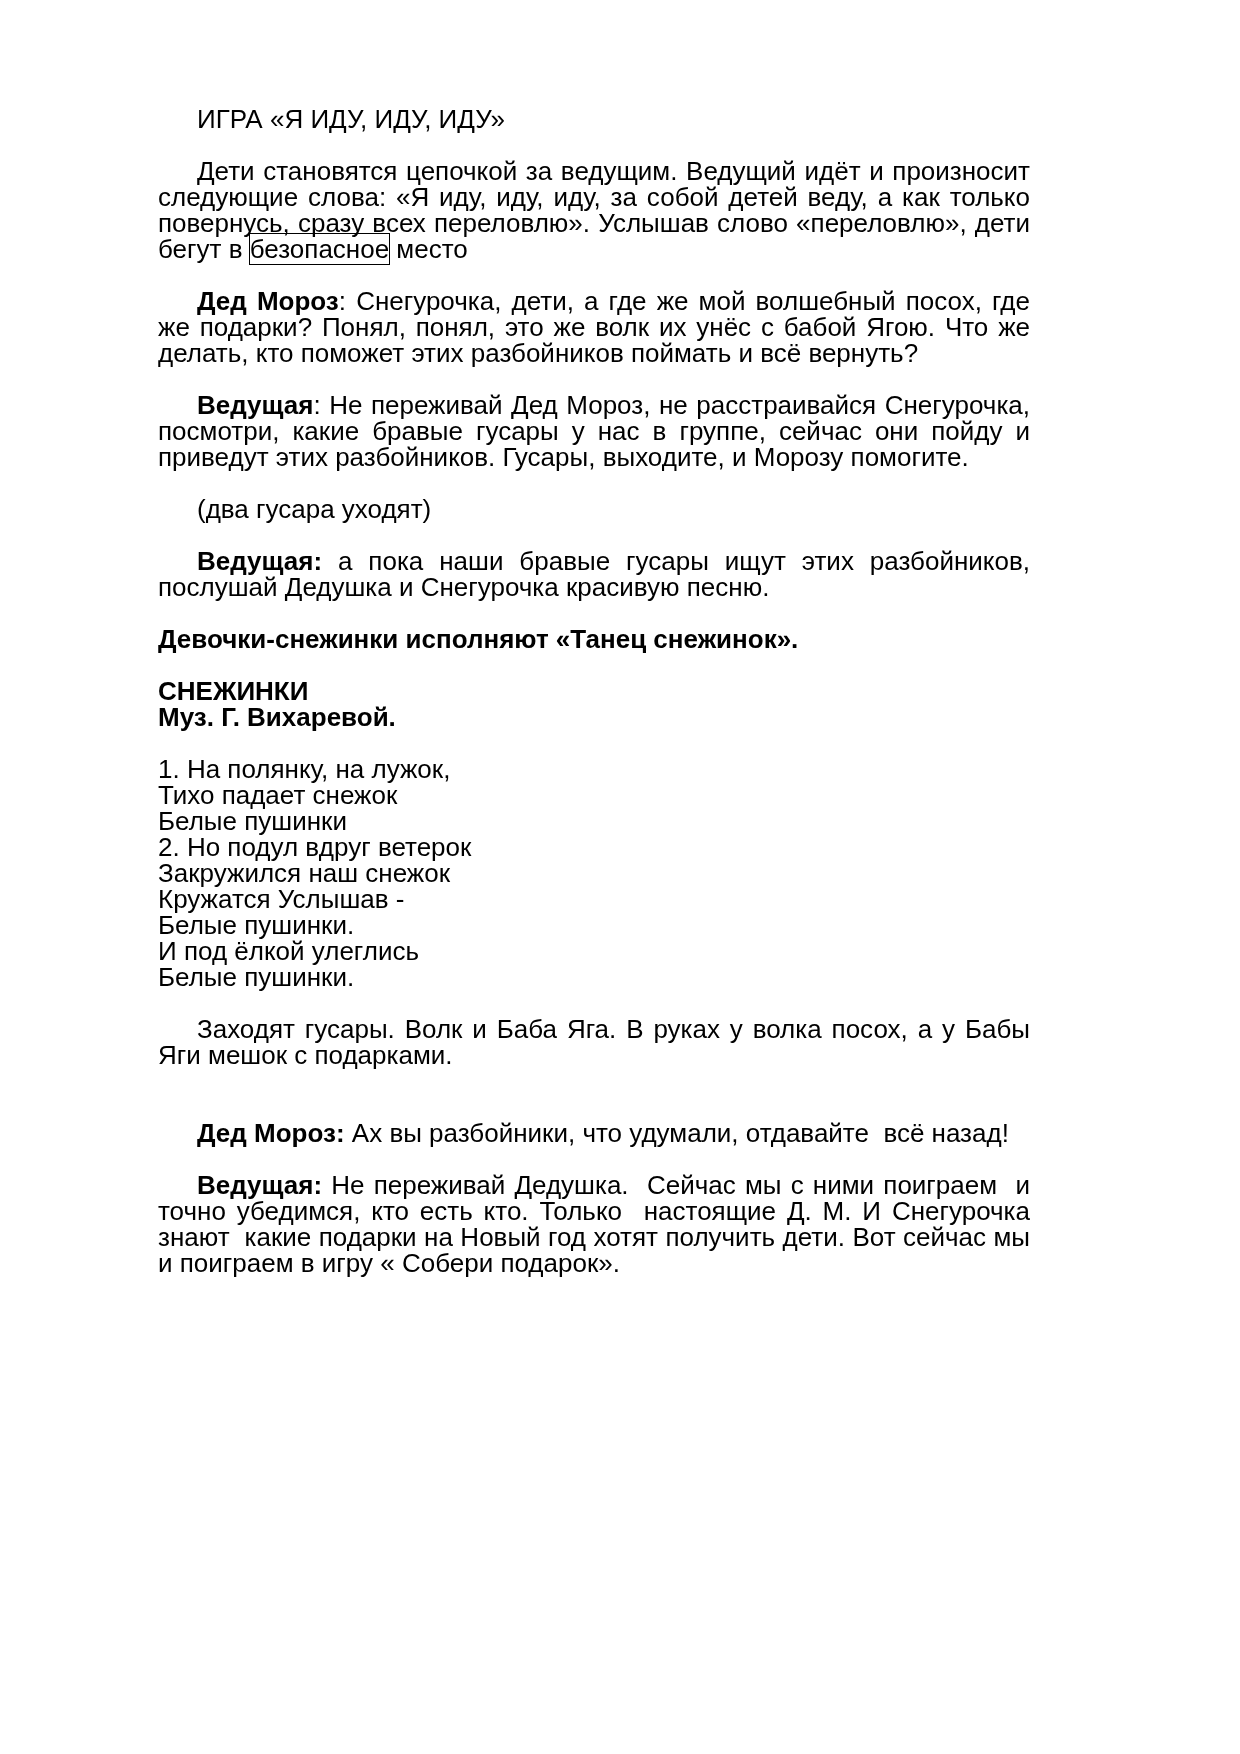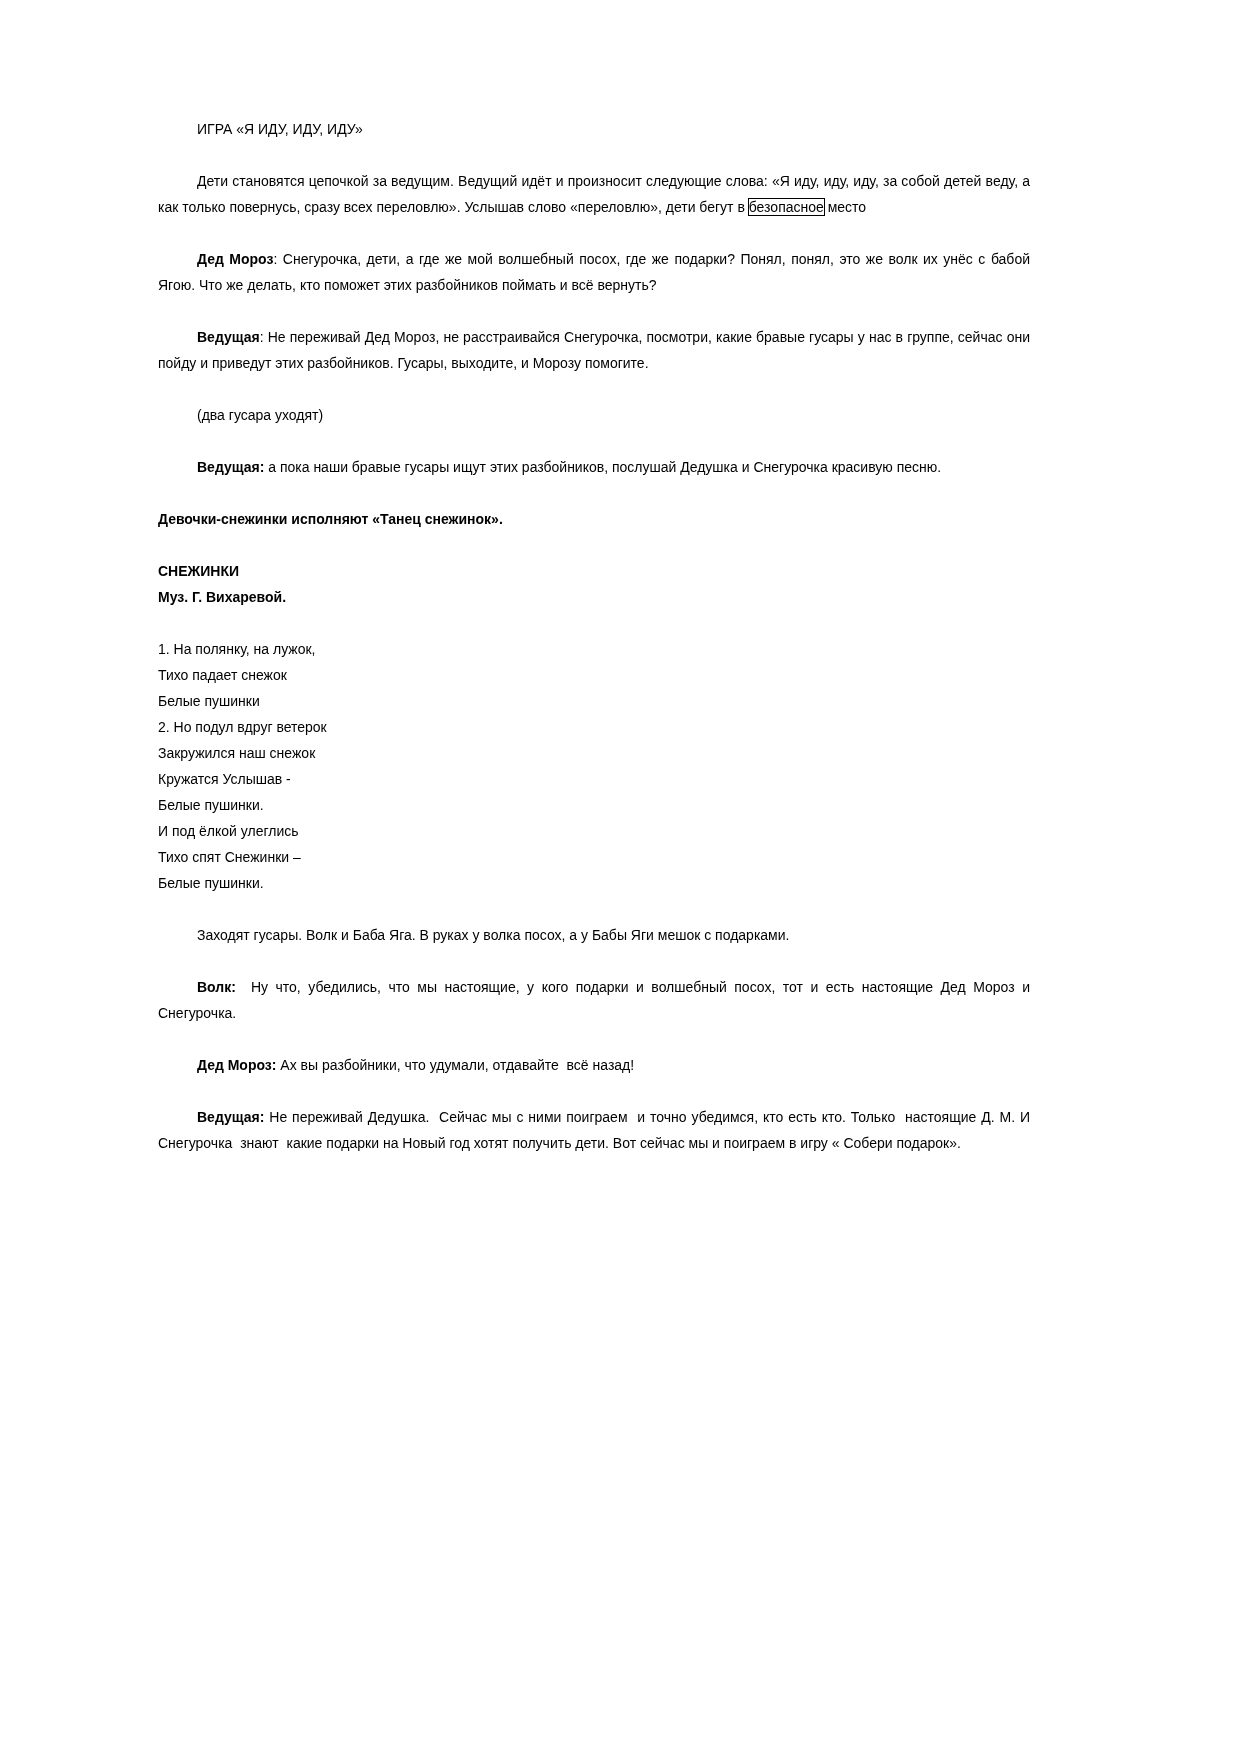--- a/index.html
+++ b/index.html
@@ -11,23 +11,23 @@
       width: 1240px;
       height: 1754px;
       position: relative;
       overflow: hidden;
       font-family: "Liberation Sans", sans-serif;
       color: #000000;
     }
     .page {
       position: absolute;
       left: 158px;
-      top: 116px;
+      top: 106px;
       width: 872px;
-      font-size: 14px;
+      font-size: 26px;
       line-height: 26px;
     }
     p {
       margin: 0;
       text-align: justify;
     }
     .indent { text-indent: 39px; }
     .gap { height: 26px; }
     .b { font-weight: bold; }
     .u { text-decoration-thickness: 1px; text-underline-offset: 3px; }
@@ -70,29 +70,27 @@
 
   <div class="lines nojust">
     <div>1. На полянку, на лужок,</div>
     <div>Тихо падает снежок</div>
     <div>Белые пушинки</div>
     <div>2. Но подул вдруг ветерок</div>
     <div>Закружился наш снежок</div>
     <div>Кружатся Услышав -</div>
     <div>Белые пушинки.</div>
     <div>И под ёлкой улеглись</div>
-    <div>Тихо спят Снежинки –</div>
     <div>Белые пушинки.</div>
   </div>
   <div class="gap"></div>
 
   <p class="indent">Заходят гусары. Волк и Баба Яга. В руках у волка посох, а у Бабы Яги мешок с подарками.</p>
   <div class="gap"></div>
 
-  <p class="indent"><span class="b">Волк:</span><span style="white-space:pre">  </span><span>Ну что, убедились, что мы настоящие, у кого подарки и волшебный посох, тот и есть настоящие Дед Мороз и Снегурочка.</span></p>
   <div class="gap"></div>
 
   <p class="indent nojust"><span class="b">Дед Мороз:</span><span> </span><span style="white-space:pre-wrap">Ах вы разбойники, что удумали, отдавайте  всё назад!</span></p>
   <div class="gap"></div>
 
   <p class="indent"><span class="b">Ведущая:</span><span> </span><span style="white-space:pre-wrap">Не переживай Дедушка.  Сейчас мы с ними поиграем  и точно убедимся, кто есть кто. Только  настоящие Д. М. И Снегурочка  знают  какие подарки на Новый год хотят получить дети. Вот сейчас мы и поиграем в игру « Собери подарок».</span></p>
 
 </div>
 
 </body></html>

